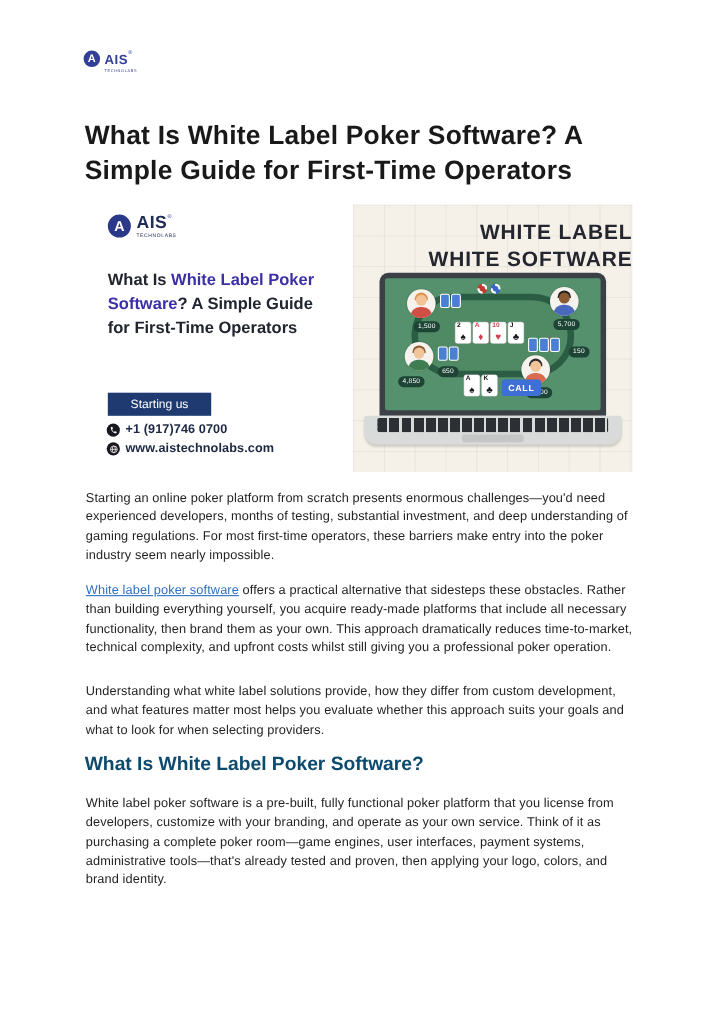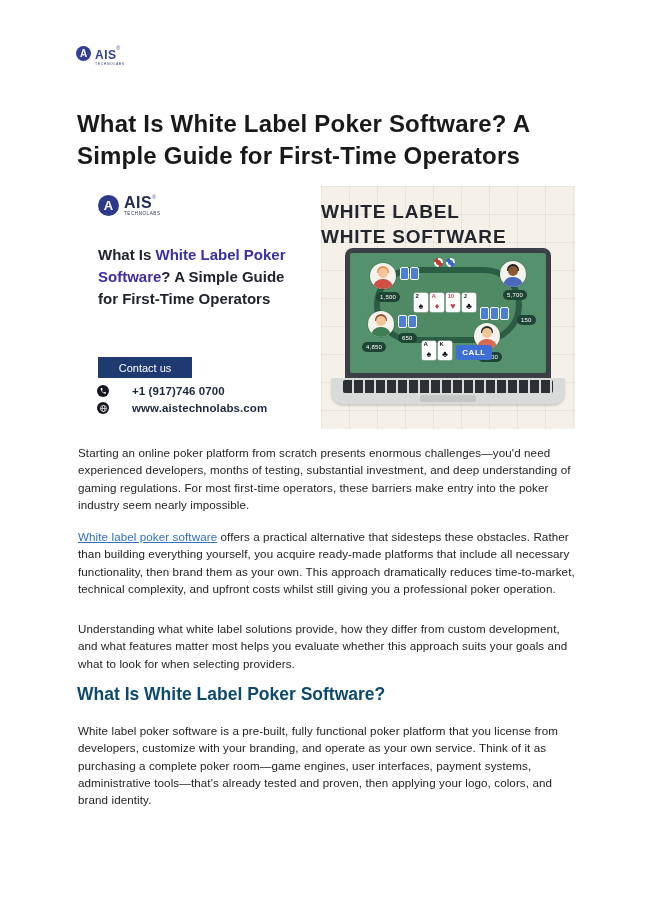--- a/index.html
+++ b/index.html
@@ -33,30 +33,30 @@
   .banner-logo .logo-sub { font-size:4.5px; color:#222b54; }
 
   .banner-heading { position:absolute; left:20px; top:58px; width:208px; font-size:15px; line-height:22px;
                     font-weight:700; color:#20242e; }
   .banner-heading .hl { color:#3c2fa5; }
 
   .contact-btn { position:absolute; left:20px; top:171px; width:94px; height:21px; background:#1e3a70;
                  color:#ffffff; font-size:11px; font-weight:400; display:flex; align-items:center;
                  justify-content:center; border:none; cursor:pointer; }
 
-  .contact-row { position:absolute; left:19px; display:flex; align-items:center; gap:23px; }
+  .contact-row { position:absolute; left:19px; display:flex; align-items:center; gap:5px; }
   .row-phone { top:199px; }
   .row-web { top:216px; }
   .ci-badge { width:12px; height:12px; border-radius:50%; background:#17171f; display:flex;
               align-items:center; justify-content:center; flex:0 0 auto; }
   .ci-badge svg { display:block; }
   .contact-text { font-size:11.5px; font-weight:700; color:#1c2741; letter-spacing:0.1px; }
 
   
-  .illus-title { margin-top:13px; text-align:left; font-size:19px; line-height:25px; font-weight:800;
+  .illus-title { margin-top:13px; text-align:right; font-size:19px; line-height:25px; font-weight:800;
                  color:#23262f; letter-spacing:0.8px; }
 
   .laptop { position:absolute; left:10px; top:62px; width:234px; height:178px; }
   .laptop-screen-frame { position:absolute; left:14px; top:0; width:206px; height:130px; background:#3b4047;
                          border-radius:8px 8px 0 0; padding:5px; }
   .laptop-screen { position:relative; width:196px; height:120px; background:#55916c; border-radius:2px; overflow:hidden; }
   .laptop-base { position:absolute; left:0; top:130px; width:234px; height:26px; background:#d9dbda;
                  border-radius:2px 2px 12px 12px; box-shadow:0 2px 2px rgba(0,0,0,0.15); }
   .keyboard { position:absolute; left:12px; top:2px; right:12px; height:13px; border-radius:2px;
               background-image:repeating-linear-gradient(90deg,#2c2f34 0 9px, #d9dbda 9px 11px),
@@ -128,21 +128,21 @@
       <div class="banner-logo">
         <div class="logo-circle">A</div>
         <div class="logo-textcol">
           <div><span class="logo-word">AIS</span><span class="logo-tm">®</span></div>
           <div class="logo-sub">TECHNOLABS</div>
         </div>
       </div>
 
       <div class="banner-heading"><span>What Is </span><span class="hl">White Label Poker Software</span><span>? A Simple Guide for First-Time Operators</span></div>
 
-      <button class="contact-btn">Contact us</button>
+      <button class="contact-btn">Starting us</button>
 
       <div class="contact-row row-phone">
         <span class="ci-badge">
           <svg width="8" height="8" viewBox="0 0 16 16">
               <path fill="#ffffff" d="M3.6 2.2 L6.3 1.8 C6.8 3.3 7.1 4.6 7.3 5.9 L5.7 7 C6.5 9.4 7.7 10.6 9.2 11.4 L10.3 9.9 C11.5 10.1 12.8 10.4 14.2 10.9 L13.7 13.6 C8.1 13.9 2.9 8.3 3.6 2.2 Z"></path>
             </svg>
         </span>
         <span class="contact-text">+1 (917)746 0700</span>
       </div>
 

